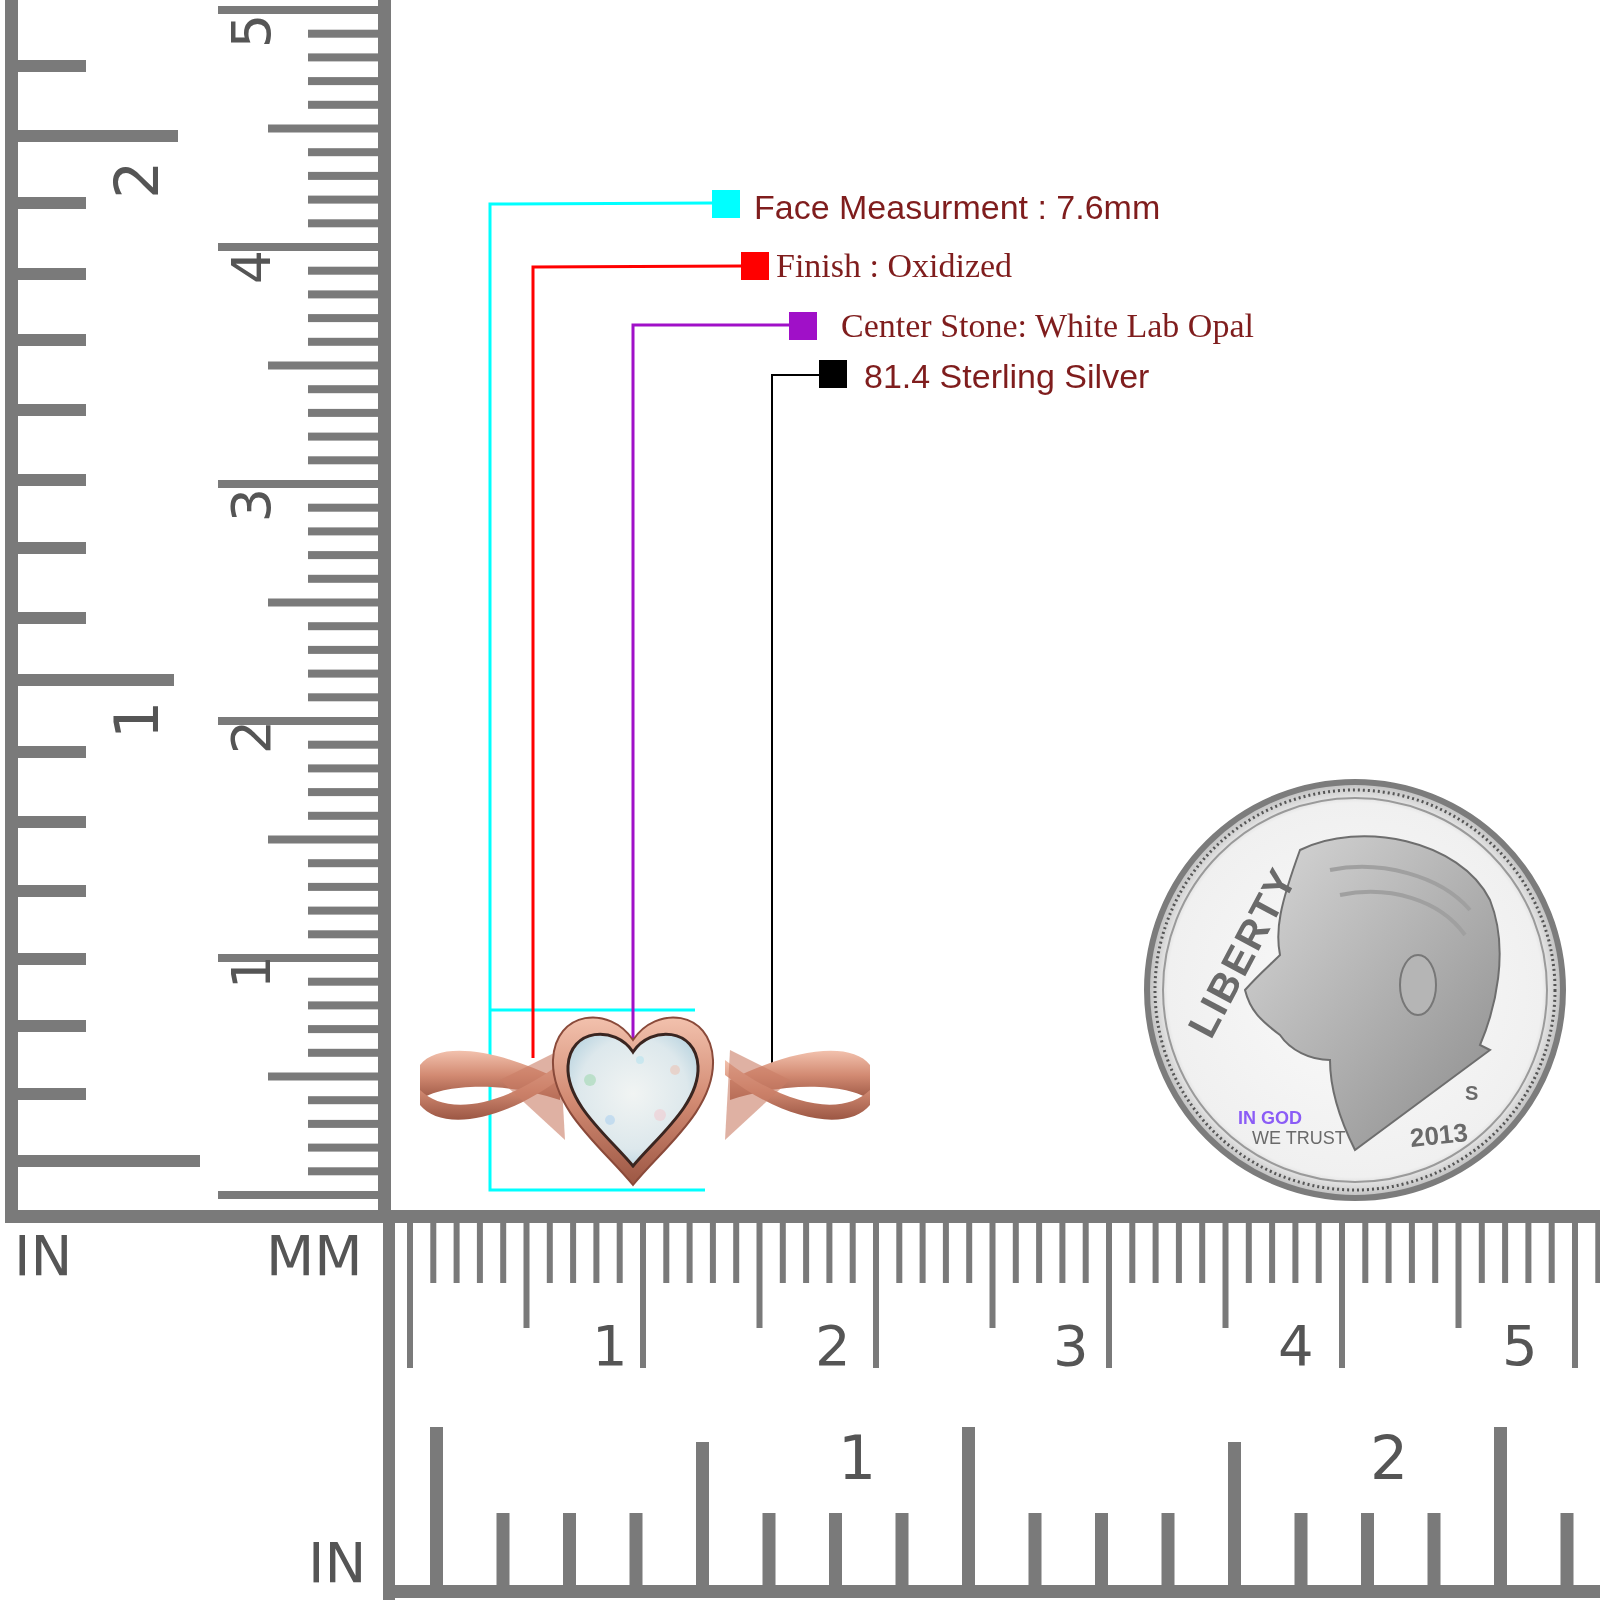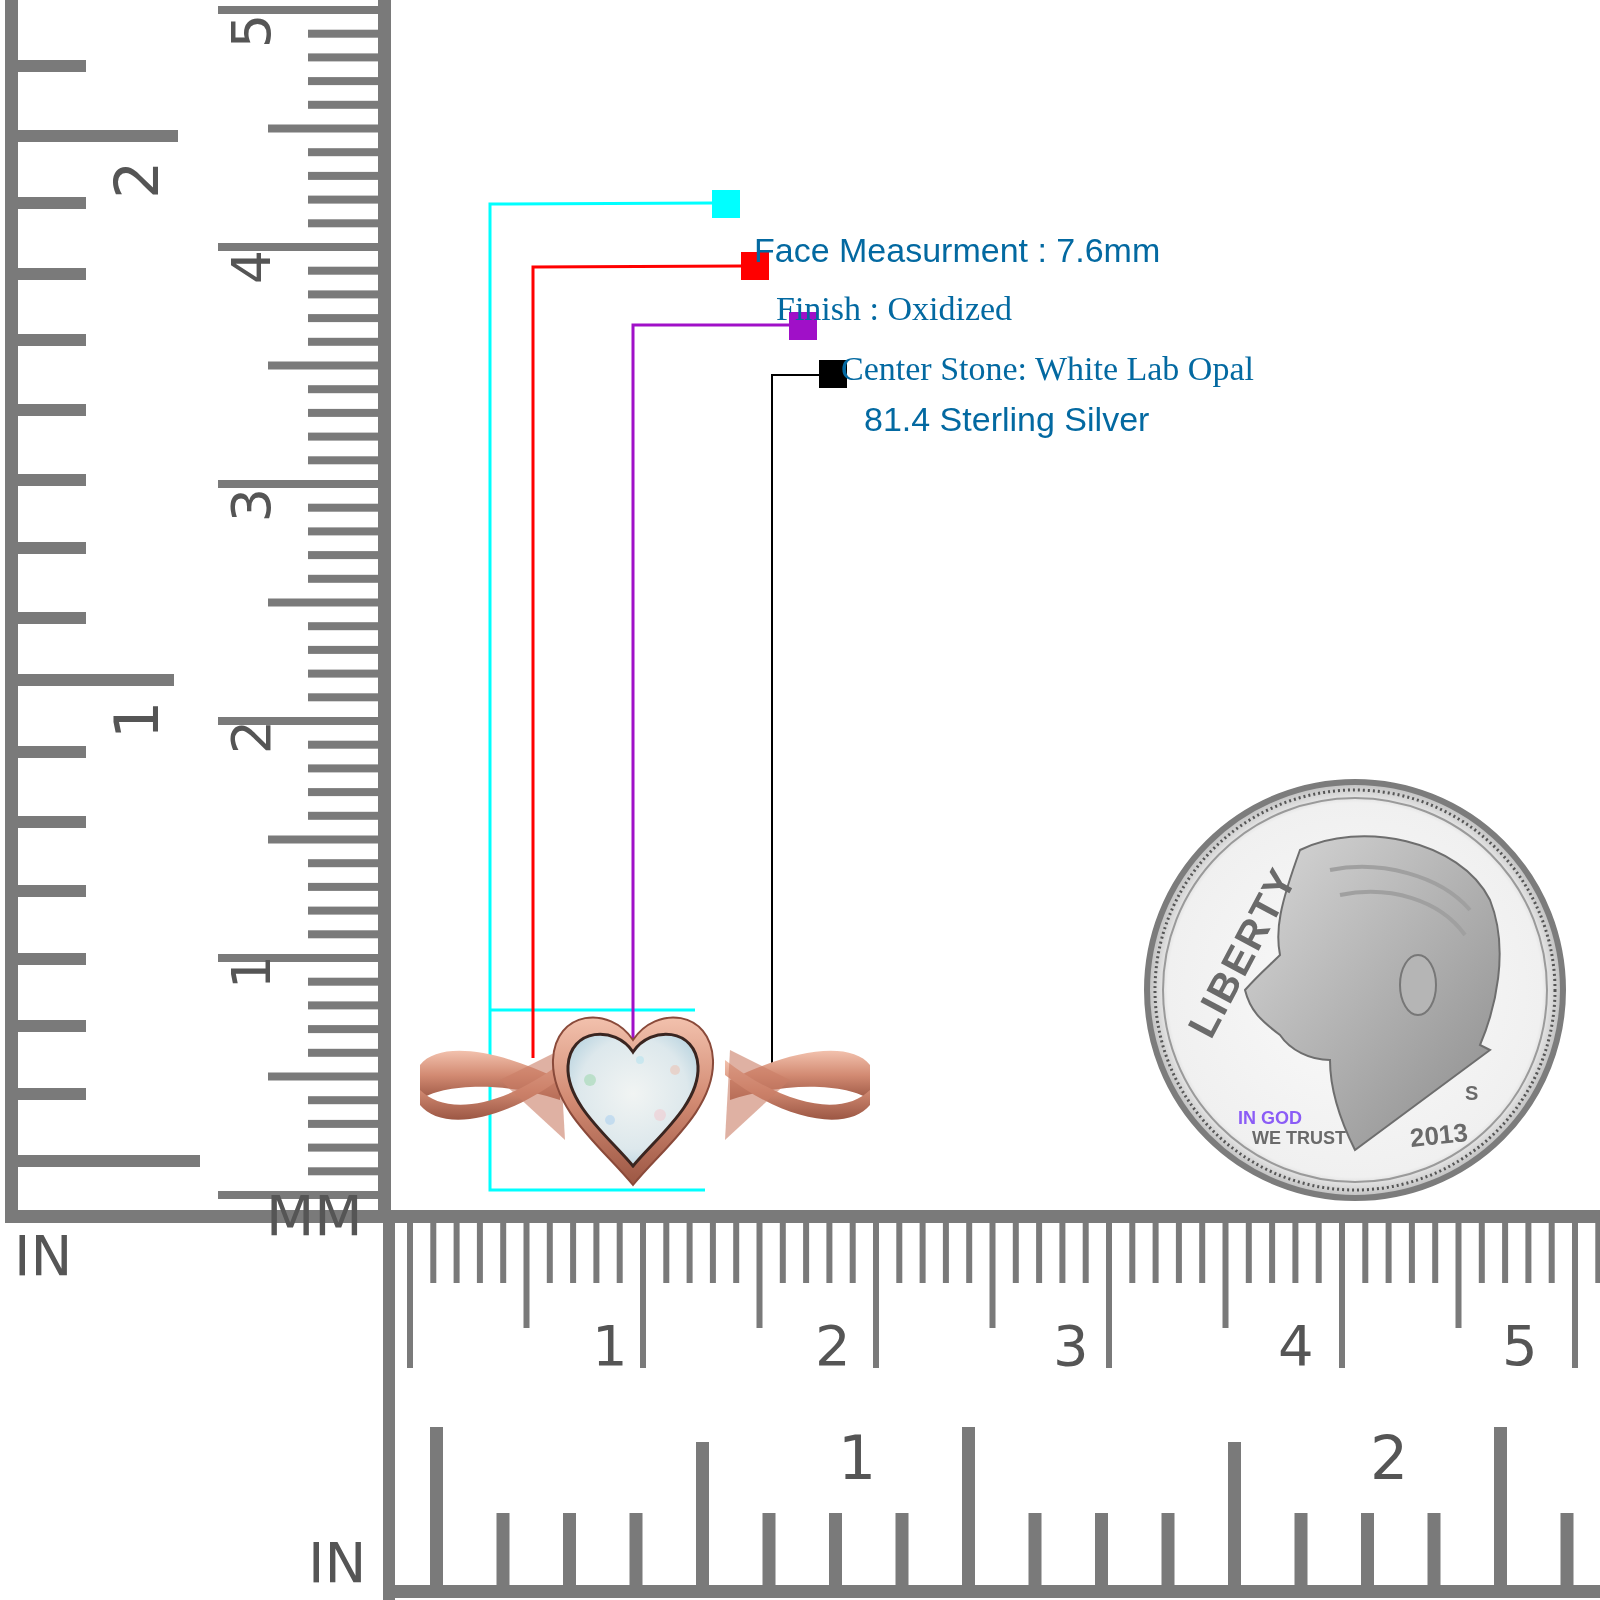--- a/index.html
+++ b/index.html
@@ -1,19 +1,19 @@
 <!DOCTYPE html>
 <html><head>
 <meta charset="utf-8">
 <style>
   html, body { margin:0; padding:0; background:#ffffff; }
   body { width:1600px; height:1600px; position:relative; overflow:hidden; font-family:"Liberation Sans", sans-serif; }
   .abs { position:absolute; }
   svg { position:absolute; left:0; top:0; }
-  .label { position:absolute; font-size:34px; color:#0369a1; white-space:nowrap; line-height:1;margin-top:43px; }
+  .label { position:absolute; font-size:34px; color:#7f1d1d; white-space:nowrap; line-height:1; }
   .unit { position:absolute; font-size:60px; color:#555555; line-height:1; font-family:"DejaVu Sans", sans-serif; }
   .swatch { position:absolute; width:28px; height:28px; }
 </style>
 </head>
 <body>
 
 <svg width="1600" height="1600" viewBox="0 0 1600 1600">
   <g fill="#7a7a7a">
 
     <rect x="5" y="0" width="13" height="1222"></rect>
@@ -171,21 +171,21 @@
       <rect x="1228" y="1442" width="13" height="143"></rect>
       <rect x="1294.5" y="1513" width="13" height="72"></rect>
       <rect x="1361" y="1513" width="13" height="72"></rect>
       <rect x="1427.5" y="1513" width="13" height="72"></rect>
       <rect x="1494" y="1427" width="13" height="158"></rect>
       <rect x="1560.5" y="1513" width="13" height="72"></rect>
     </g>
 </svg>
 
 <div class="unit" style="left:14px;top:1228px;font-size:56px;">IN</div>
-<div class="unit" style="left:266px;top:1188px;font-size:56px;">MM</div>
+<div class="unit" style="left:266px;top:1228px;font-size:56px;">MM</div>
 <div class="unit" style="left:308px;top:1535px;font-size:56px;">IN</div>
 
 <div class="unit" style="left:118px;top:690px;transform:rotate(-90deg);">1</div>
 <div class="unit" style="left:118px;top:150px;transform:rotate(-90deg);">2</div>
 
 <div class="unit" style="left:235px;top:945px;transform:rotate(-90deg);font-size:54px;">1</div>
 <div class="unit" style="left:235px;top:710px;transform:rotate(-90deg);font-size:54px;">2</div>
 <div class="unit" style="left:235px;top:478px;transform:rotate(-90deg);font-size:54px;">3</div>
 <div class="unit" style="left:235px;top:240px;transform:rotate(-90deg);font-size:54px;">4</div>
 <div class="unit" style="left:235px;top:4px;transform:rotate(-90deg);font-size:54px;">5</div>
@@ -271,15 +271,15 @@
   <circle cx="1355" cy="990" r="200" fill="none" stroke="#555" stroke-width="3" stroke-dasharray="2 3"></circle>
   <circle cx="1355" cy="990" r="192" fill="none" stroke="#9a9a9a" stroke-width="2"></circle>
 
   <path d="M1300,850 C1360,820 1460,840 1490,900 C1510,950 1495,1010 1480,1045 L1490,1050 L1355,1150 C1340,1120 1330,1090 1330,1060 C1310,1060 1290,1050 1280,1035 C1260,1020 1250,1010 1245,990 C1258,975 1270,965 1280,955 C1275,930 1280,905 1300,850 Z" fill="url(#bust)" stroke="#6e6e6e" stroke-width="2"></path>
   <path d="M1330,870 C1380,860 1440,875 1470,910" fill="none" stroke="#a0a0a0" stroke-width="4"></path>
   <path d="M1340,895 C1390,885 1440,900 1465,935" fill="none" stroke="#a0a0a0" stroke-width="4"></path>
   <ellipse cx="1418" cy="985" rx="18" ry="30" fill="#b5b5b5" stroke="#777" stroke-width="2"></ellipse>
 </svg>
 <div class="abs" style="left:1150px;top:930px;font-size:40px;font-weight:bold;color:#6a6a6a;transform:rotate(-62deg);letter-spacing:2px;">LIBERTY</div>
 <div class="abs" style="left:1238px;top:1108px;font-size:18px;font-weight:bold;color:#8b5cf6;">IN GOD</div>
-<div class="abs" style="left:1252px;top:1128px;font-size:18px;font-weight:bold;color:#6a6a6a;">WE TRUST</div>
+<div class="abs" style="left:1252px;top:1128px;font-size:18px;font-weight:normal;color:#6a6a6a;">WE TRUST</div>
 <div class="abs" style="left:1465px;top:1082px;font-size:20px;font-weight:bold;color:#6a6a6a;">S</div>
 <div class="abs" style="left:1410px;top:1120px;font-size:26px;font-weight:bold;color:#6a6a6a;transform:rotate(-6deg);">2013</div>
 
 </body></html>

